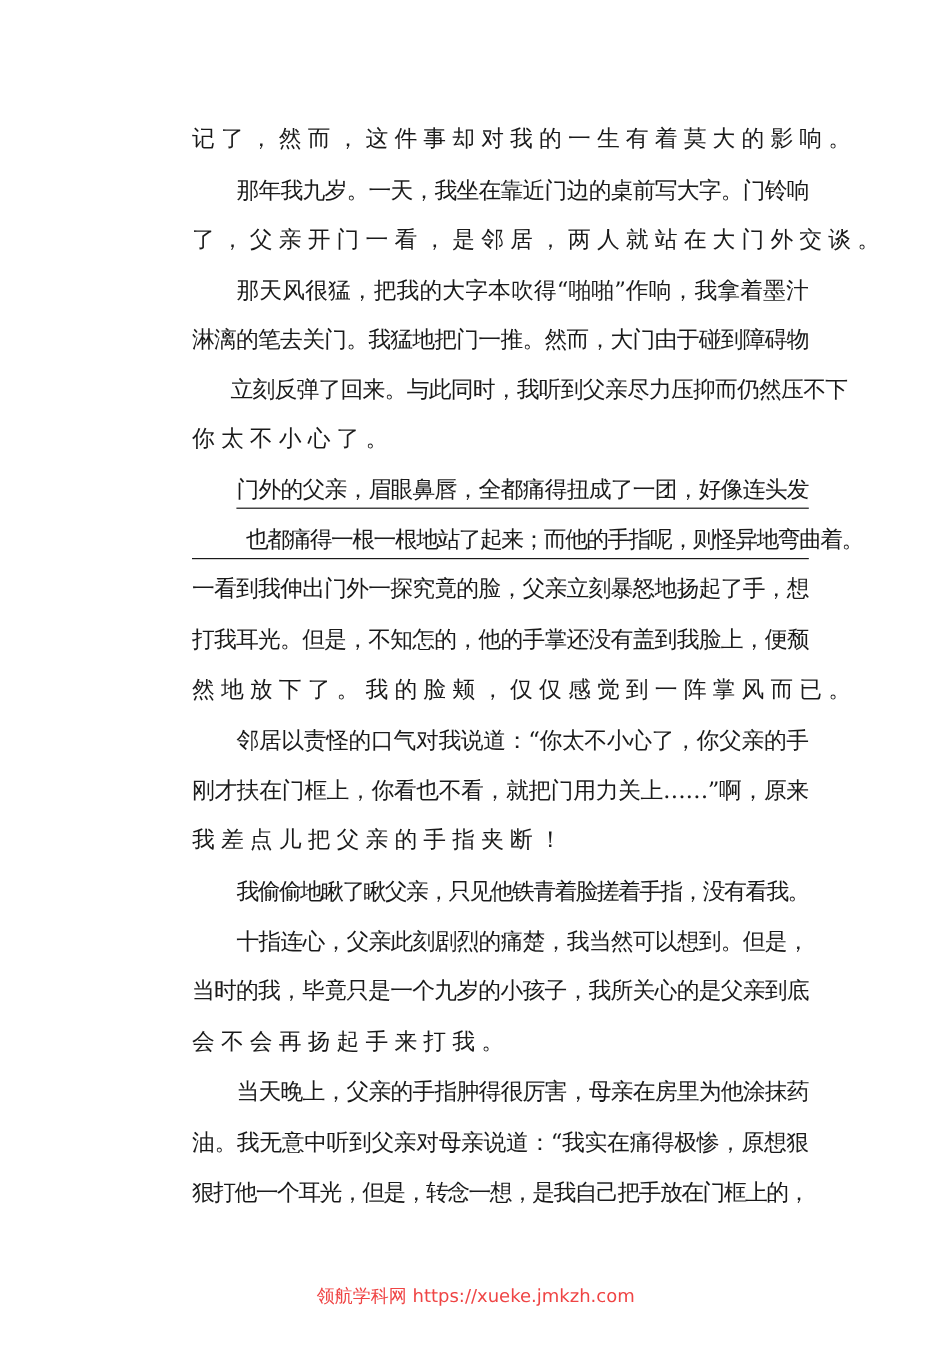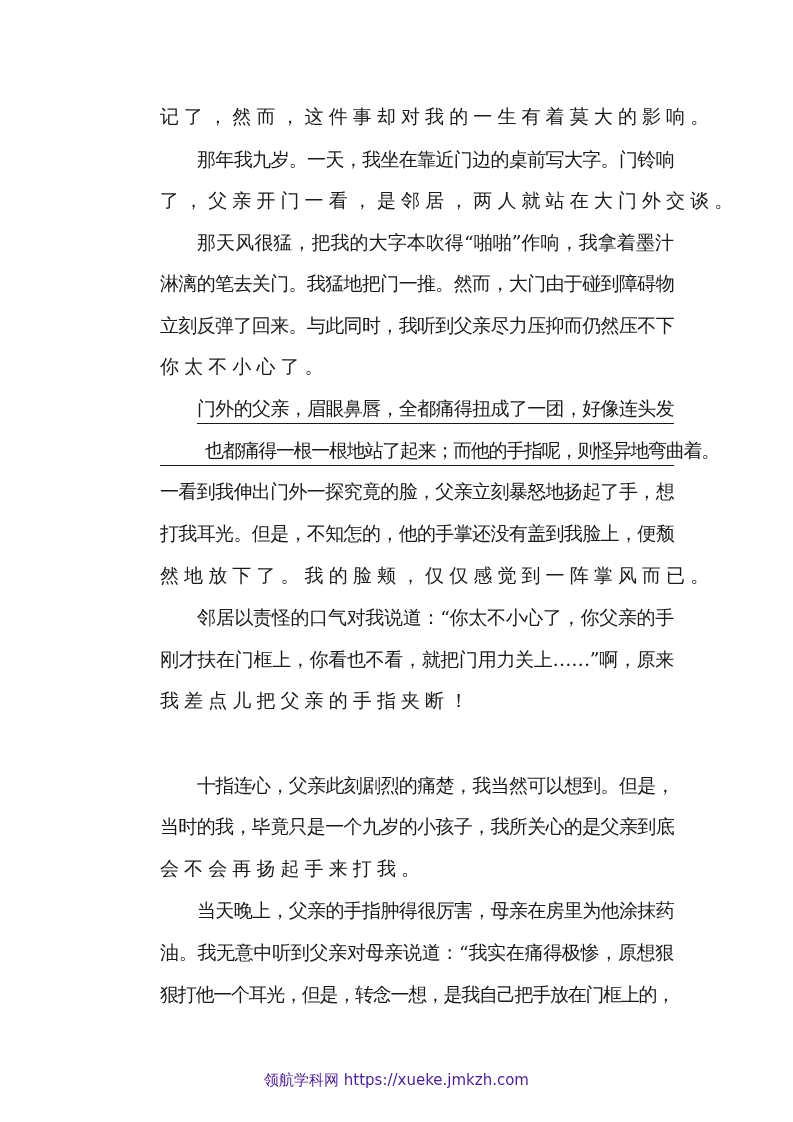--- a/index.html
+++ b/index.html
@@ -8,41 +8,42 @@
   .page { position: absolute; left: 0; top: 0; width: 793px; height: 1103px; }
   .line { position: absolute; left: 160px; width: 514px; height: 30px;
           font-size: 19px; line-height: 30px; white-space: nowrap;
           text-align: justify; text-align-last: justify; letter-spacing: 0; }
   .line.indent { left: 197px; width: 477px; }
   .line.short { text-align-last: left; }
   .line.short span { letter-spacing: 5.1px; }
   .ul { border-bottom: 1.5px solid #1a1a1a; }
   .footer { position: absolute; top: 1068px; left: 0; width: 793px; text-align: center;
             font-family: "DejaVu Sans", "Liberation Sans", sans-serif; font-size: 15px;
-            color: #4c1d95; line-height: 24px; }
+            color: #ef4444; line-height: 24px; }
 </style>
 </head>
 <body>
 
 <div class="page">
   <div class="line short" style="top:101px"><span>记了，然而，这件事却对我的一生有着莫大的影响。</span></div>
   <div class="line short" style="top:185px"><span>了，父亲开门一看，是邻居，两人就站在大门外交谈。</span></div>
   <div class="line indent" style="top:144px"><span style="letter-spacing: -0.653846px;">那年我九岁。一天，我坐在靠近门边的桌前写大字。门铃响</span></div>
   <div class="line indent" style="top:227px"><span style="letter-spacing: 0px;">那天风很猛，把我的大字本吹得“啪啪”作响，我拿着墨汁</span></div>
   <div class="line" style="top:268px"><span style="letter-spacing: -0.642857px;">淋漓的笔去关门。我猛地把门一推。然而，大门由于碰到障碍物</span></div>
-  <div class="line" style="top:310px"><span style="letter-spacing: -0.642857px;">立刻反弹了回来。与此同时，我听到父亲尽力压抑而仍然压不下</span></div>
+  <div class="line" style="top:310px"><span style="letter-spacing: -0.642857px; margin-left: 32px;">立刻反弹了回来。与此同时，我听到父亲尽力压抑而仍然压不下</span></div>
   <div class="line short" style="top:351px"><span>你太不小心了。</span></div>
   <div class="line indent ul" style="top:393px"><span style="letter-spacing: -0.653846px;">门外的父亲，眉眼鼻唇，全都痛得扭成了一团，好像连头发</span></div>
   <div class="line ul" style="top:435px"><span style="letter-spacing: -1.27586px; margin-left: 45px;">也都痛得一根一根地站了起来；而他的手指呢，则怪异地弯曲着。</span></div>
   <div class="line" style="top:476px"><span style="letter-spacing: -0.642857px;">一看到我伸出门外一探究竟的脸，父亲立刻暴怒地扬起了手，想</span></div>
   <div class="line" style="top:518px"><span style="letter-spacing: -0.642857px;">打我耳光。但是，不知怎的，他的手掌还没有盖到我脸上，便颓</span></div>
   <div class="line short" style="top:560px"><span>然地放下了。我的脸颊，仅仅感觉到一阵掌风而已。</span></div>
   <div class="line indent" style="top:602px"><span style="letter-spacing: -0.296875px;">邻居以责怪的口气对我说道：“你太不小心了，你父亲的手</span></div>
   <div class="line" style="top:644px"><span style="letter-spacing: -0.311384px;">刚才扶在门框上，你看也不看，就把门用力关上……”啊，原来</span></div>
   <div class="line short" style="top:685px"><span>我差点儿把父亲的手指夹断！</span></div>
+  <div class="line indent" style="top:728px"><span style="letter-spacing: -1.33333px;">我偷偷地瞅了瞅父亲，只见他铁青着脸搓着手指，没有看我。</span></div>
   <div class="line" style="top:811px"><span style="letter-spacing: -0.642857px;">当时的我，毕竟只是一个九岁的小孩子，我所关心的是父亲到底</span></div>
   <div class="line indent" style="top:770px"><span style="letter-spacing: -0.653846px;">十指连心，父亲此刻剧烈的痛楚，我当然可以想到。但是，</span></div>
   <div class="line short" style="top:853px"><span>会不会再扬起手来打我。</span></div>
   <div class="line indent" style="top:895px"><span style="letter-spacing: -0.653846px;">当天晚上，父亲的手指肿得很厉害，母亲在房里为他涂抹药</span></div>
   <div class="line" style="top:937px"><span style="letter-spacing: -0.311384px;">油。我无意中听到父亲对母亲说道：“我实在痛得极惨，原想狠</span></div>
   <div class="line" style="top:979px"><span style="letter-spacing: -1.27586px;">狠打他一个耳光，但是，转念一想，是我自己把手放在门框上的，</span></div>
 
   <div class="footer">领航学科网 https://xueke.jmkzh.com</div>
 </div>
 

